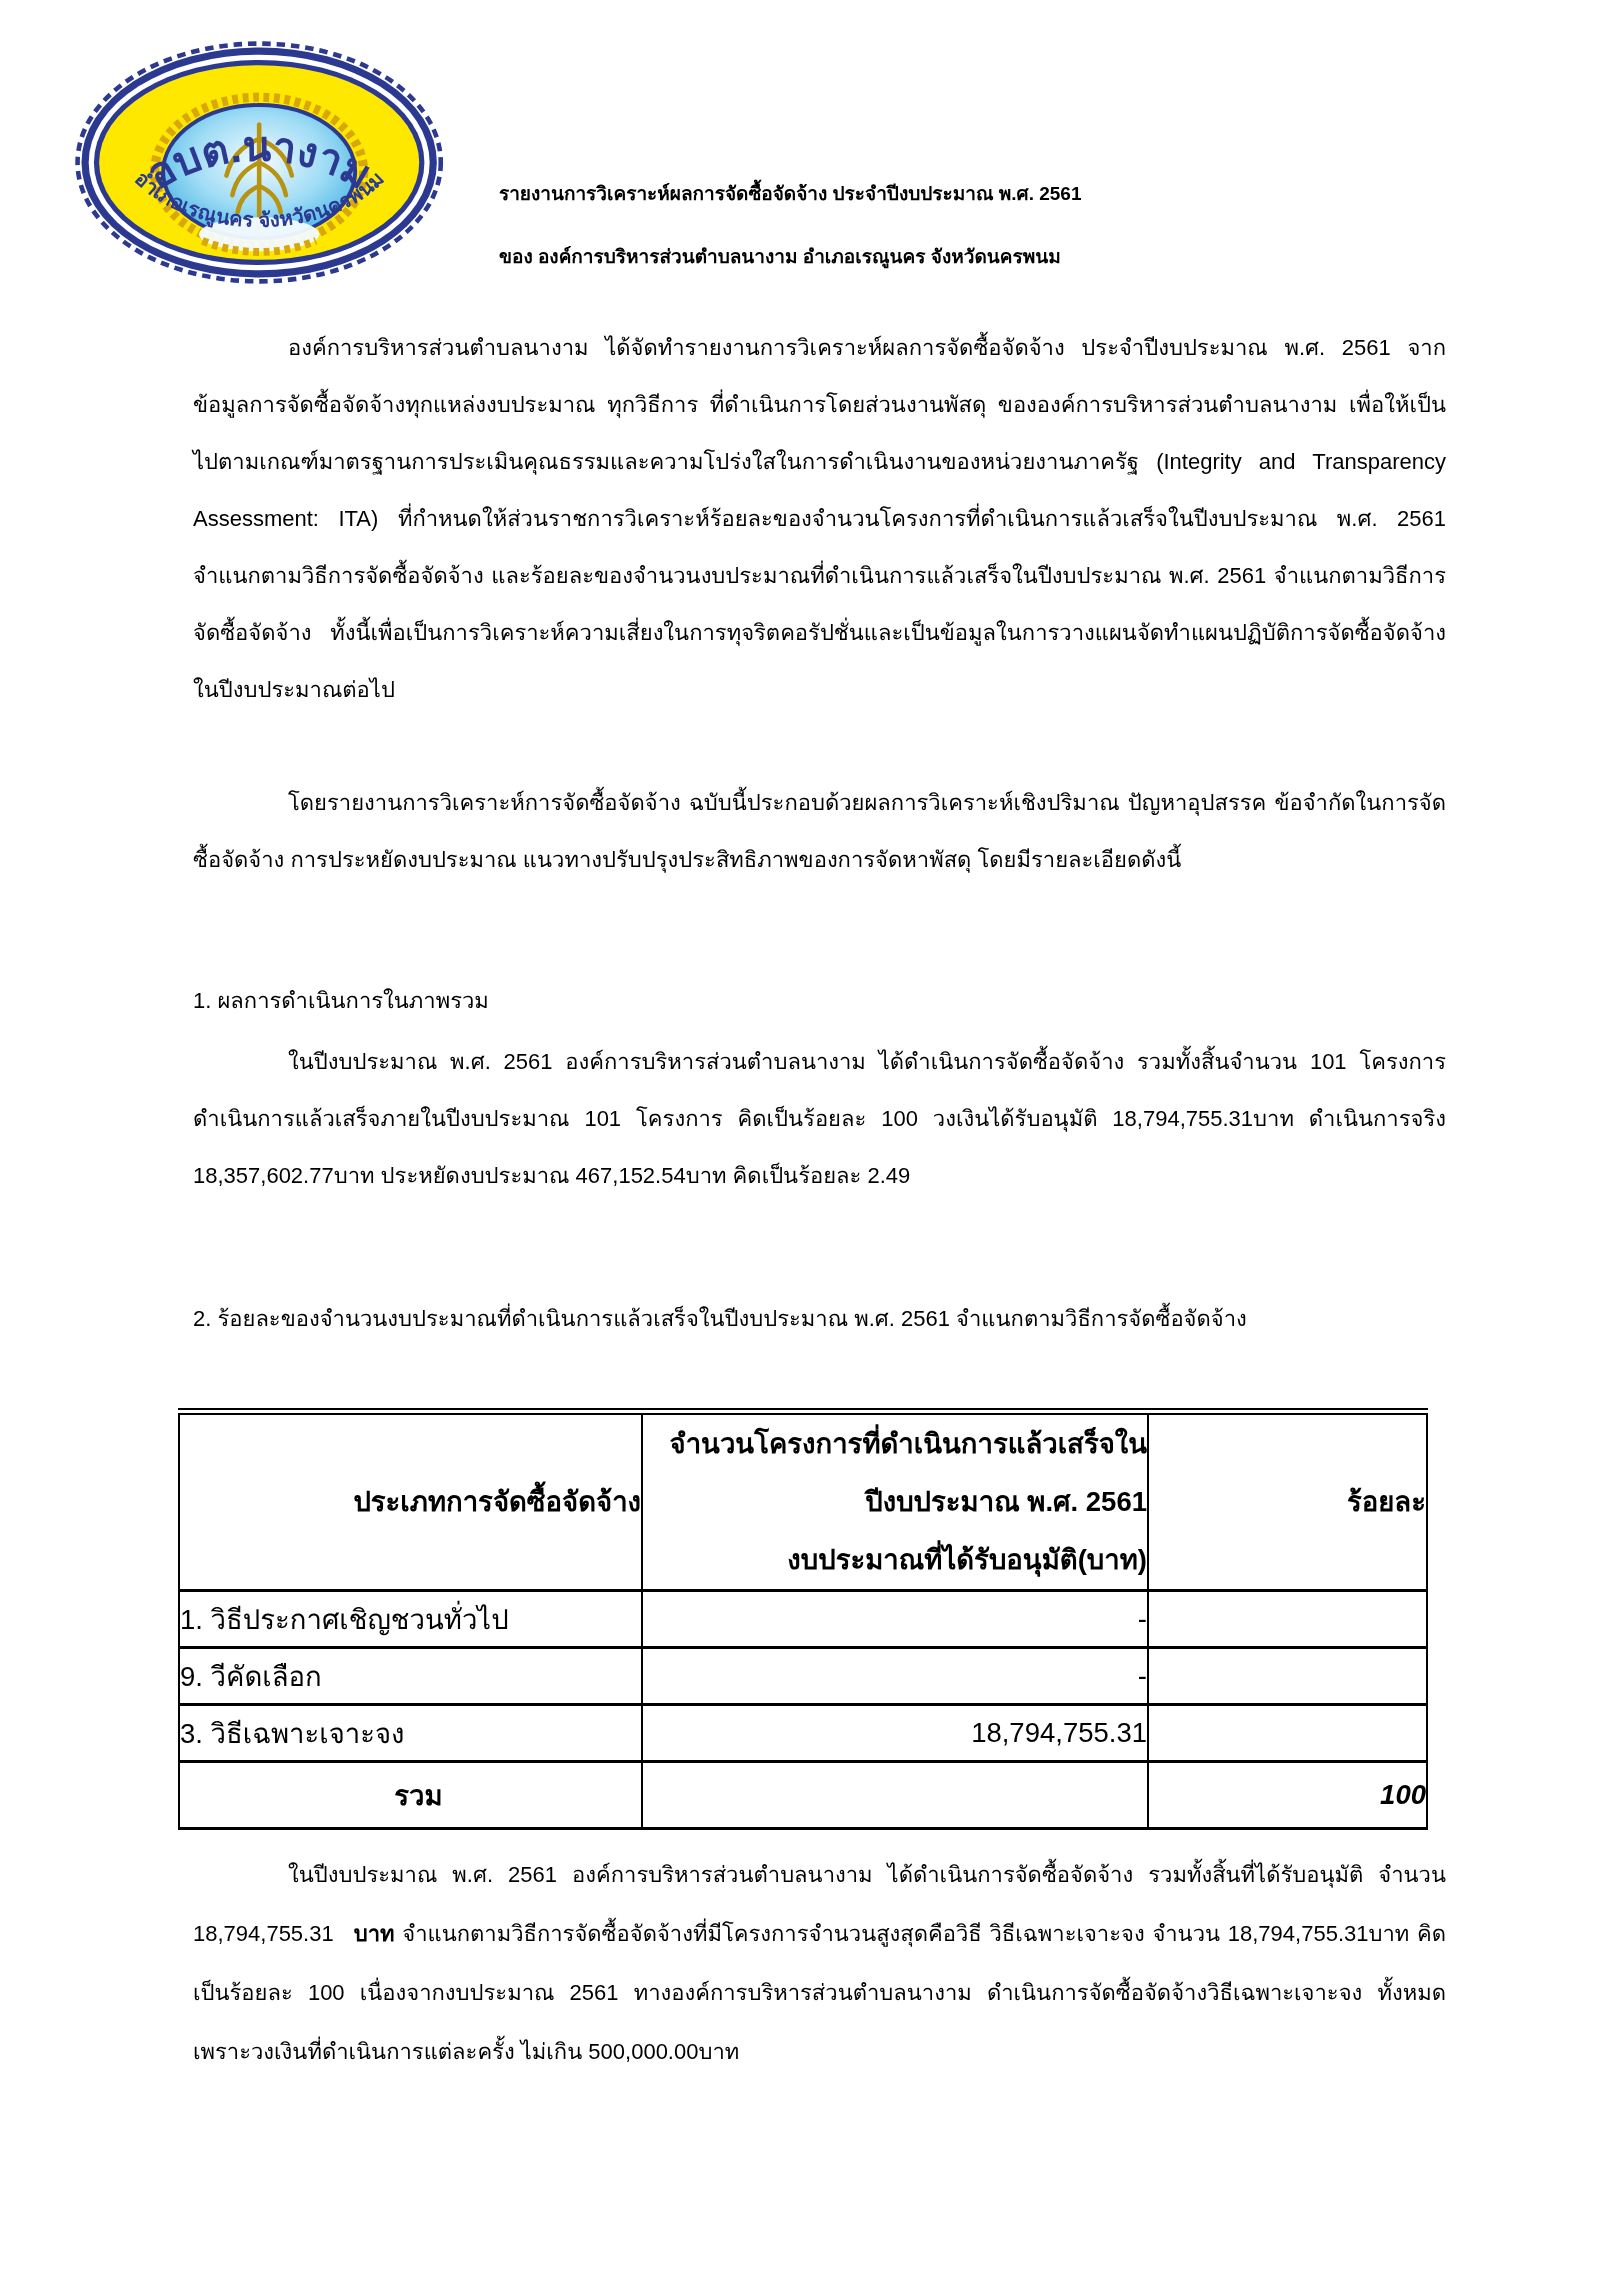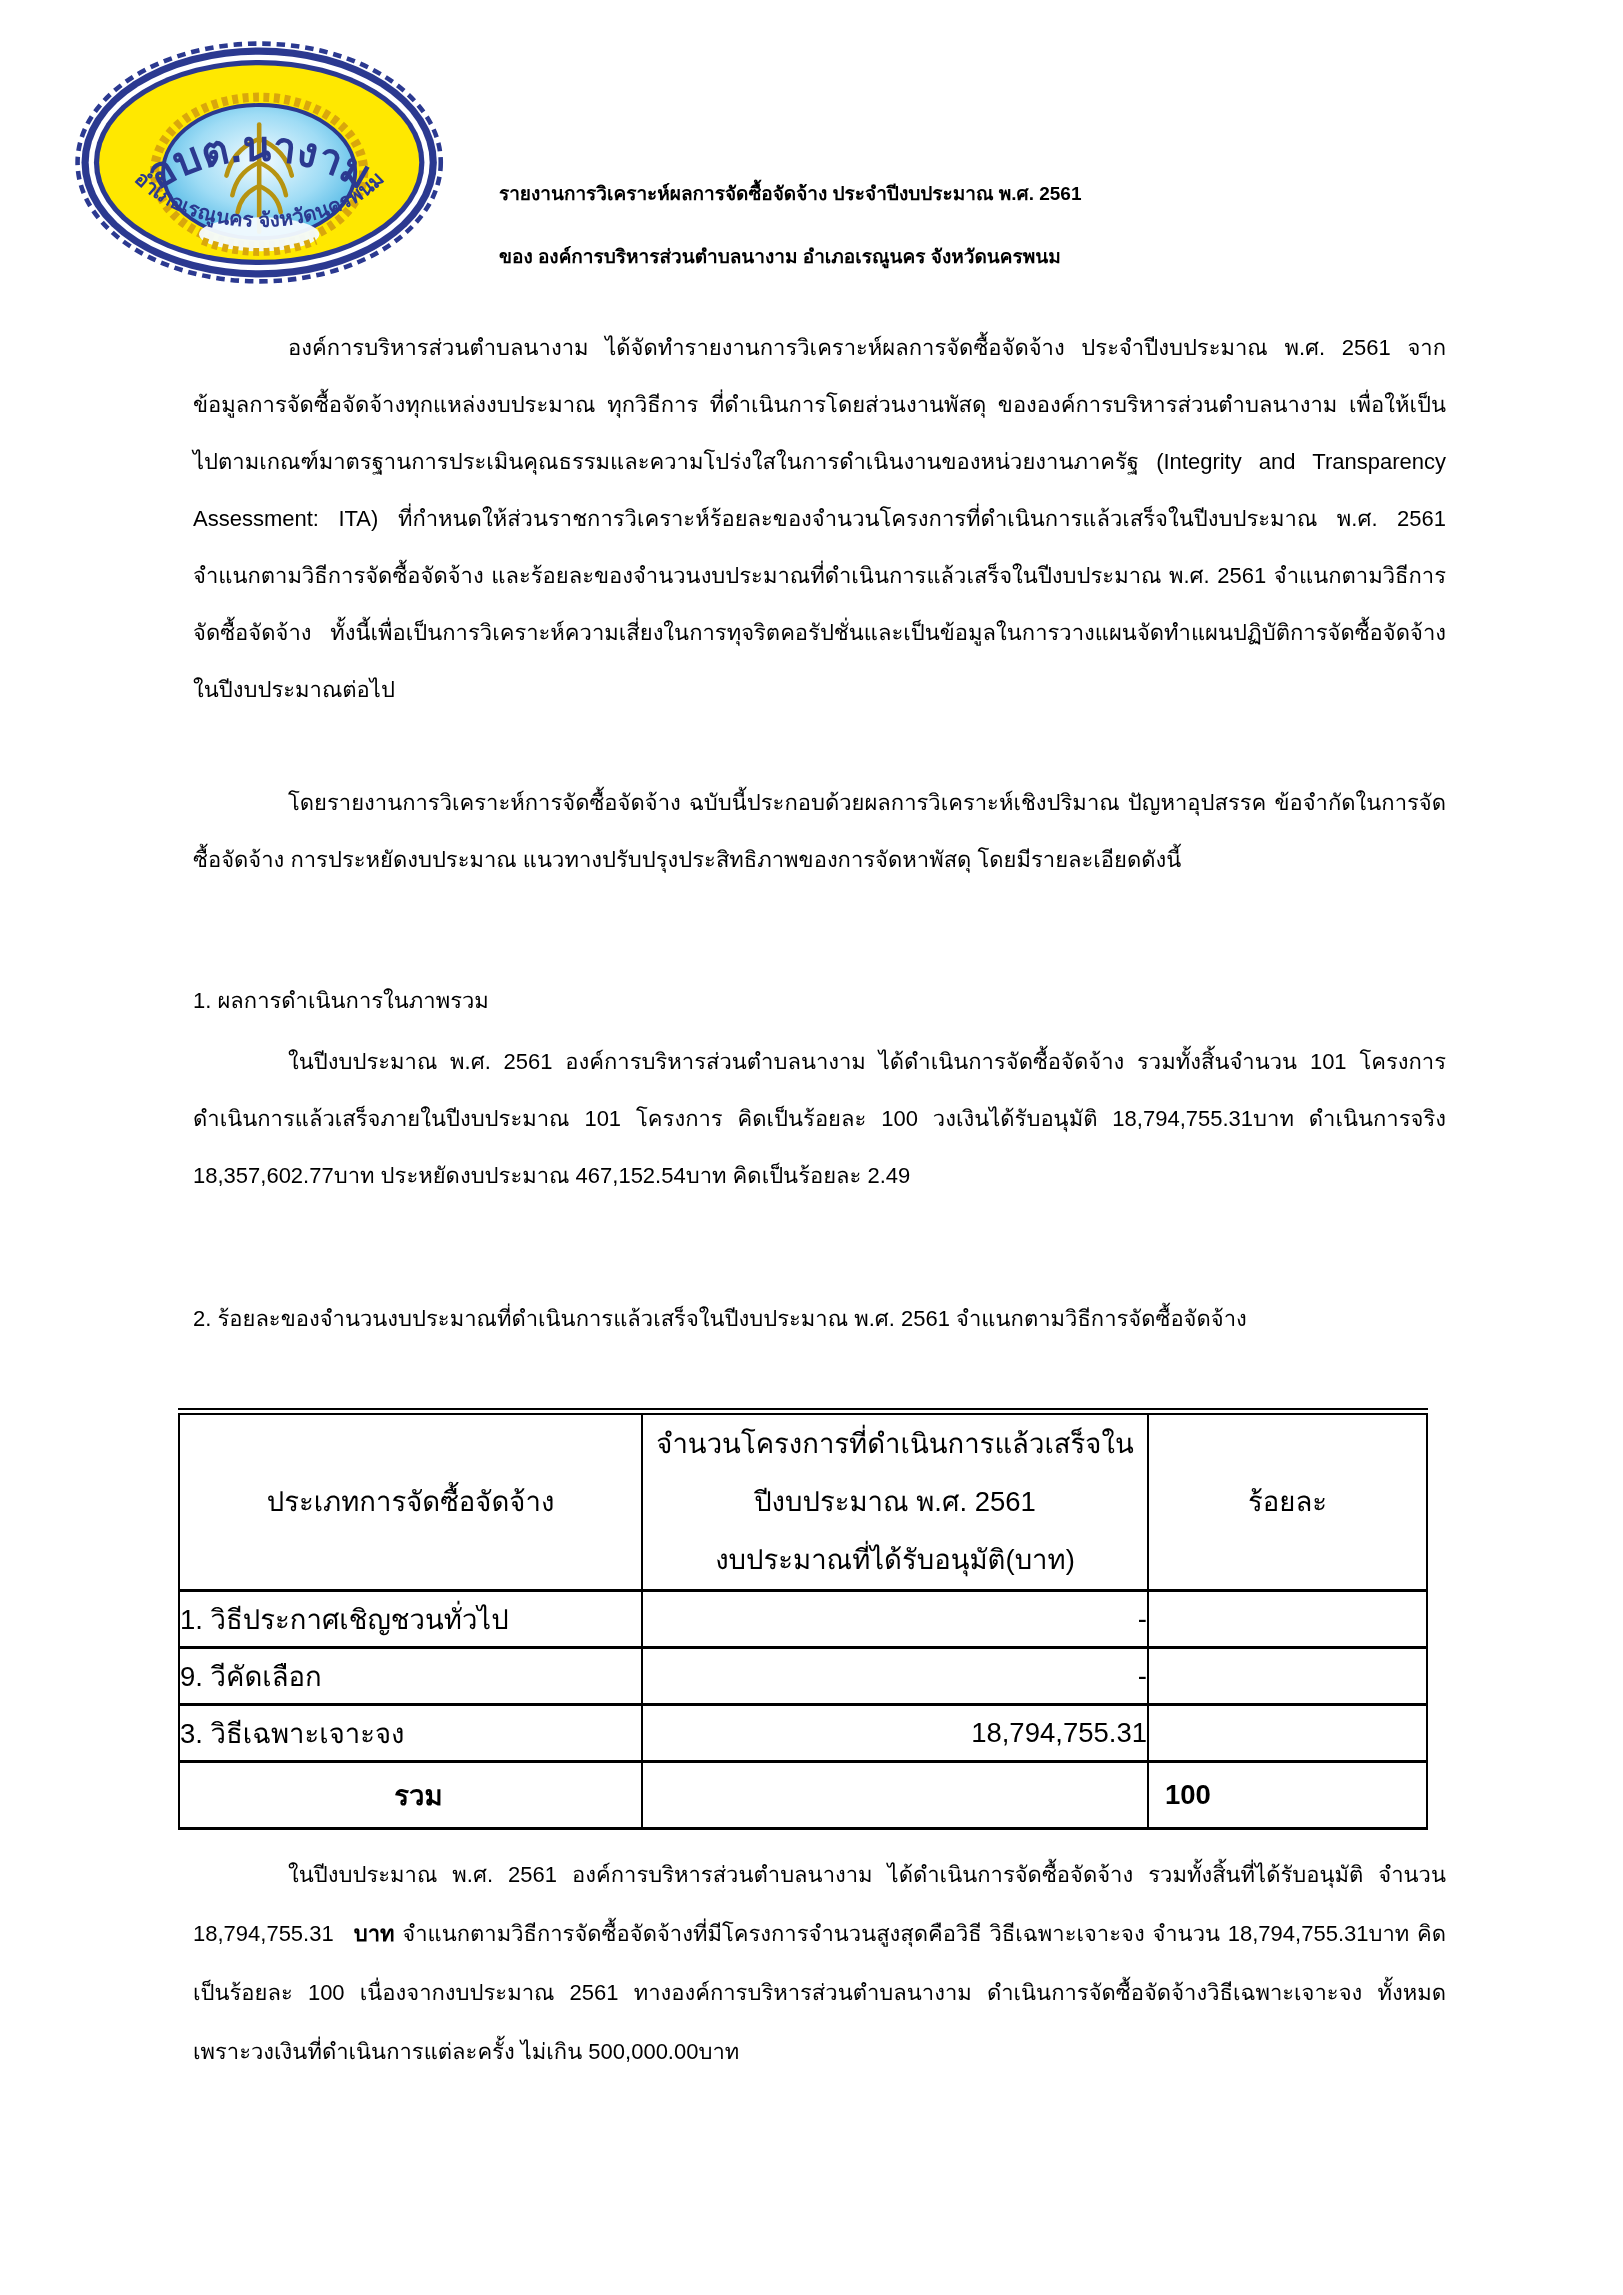--- a/index.html
+++ b/index.html
@@ -30,25 +30,25 @@
   .bold{font-weight:bold;margin-left:20px;}
   
   table.proc{
     position:absolute;left:178px;top:1408px;width:1249px;
     border-collapse:collapse;table-layout:fixed;
     font-size:27.5px;
   }
   table.proc{border:2px solid #000;border-top:7.9px double #000;border-bottom:3.9px solid #000;}
   table.proc td,table.proc th{border-left:2px solid #000;border-right:2px solid #000;border-bottom:3.3px solid #000;padding:0;}
   col.c1{width:463px;} col.c2{width:506px;} col.c3{width:279px;}
-  tr.hdr th{height:171px;font-weight:normal;text-align:center;vertical-align:middle;line-height:58px;}
+  tr.hdr th{height:171px;font-weight:bold;text-align:right;vertical-align:middle;line-height:58px;}
   tr.data td{height:54px;vertical-align:middle;margin-top:32px;}
   td.method{text-align:left;padding-left:18.3px;}
   td.budget{text-align:right;padding-right:31px;}
-  td.percent{text-align:left;}
+  td.percent{text-align:right;font-style:italic;}
   tr.total td{height:64px;vertical-align:middle;font-weight:bold;padding-left:16px;}
   tr.total td.label{text-align:center;}
 </style>
 </head>
 <body>
 
 <div class="page">
 
   <div class="logo">
     <svg viewBox="0 0 567 372" width="371" height="243">

